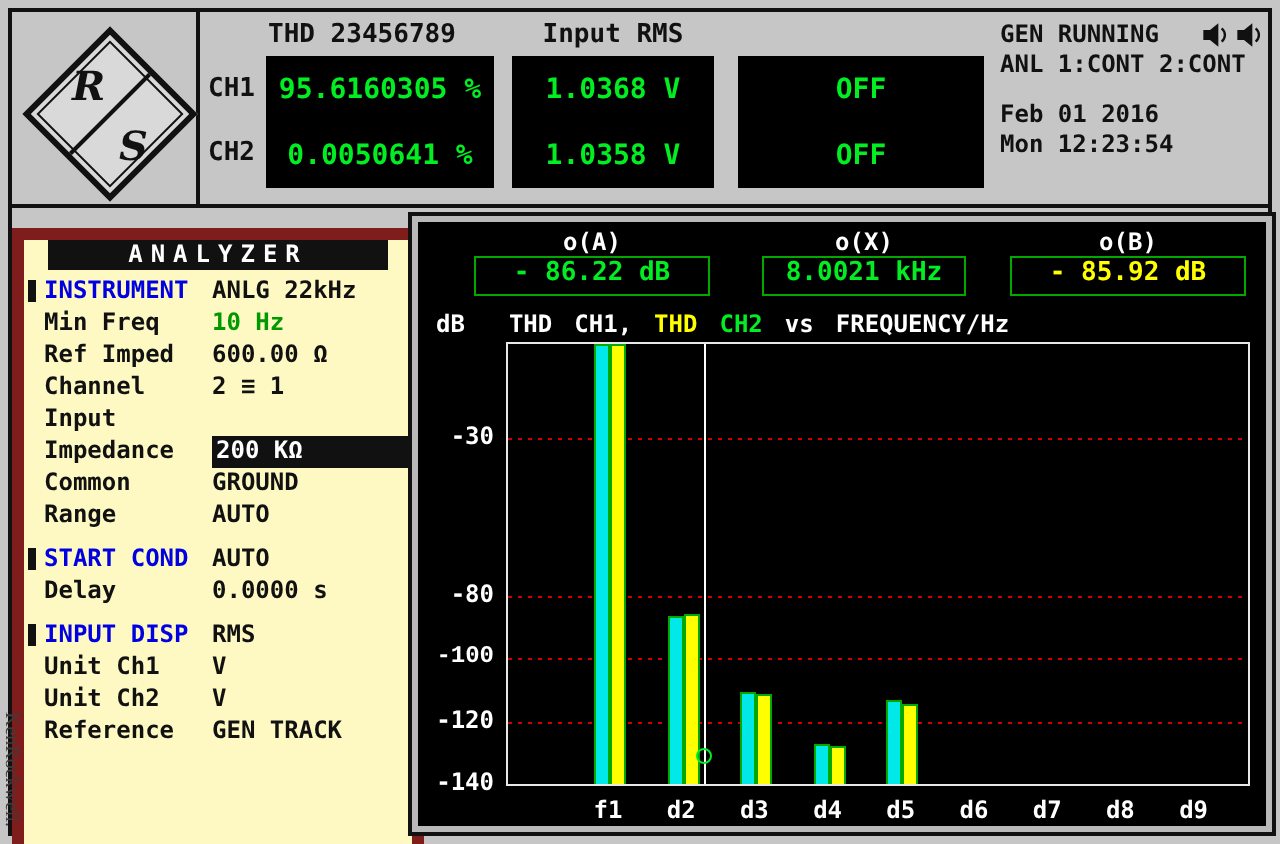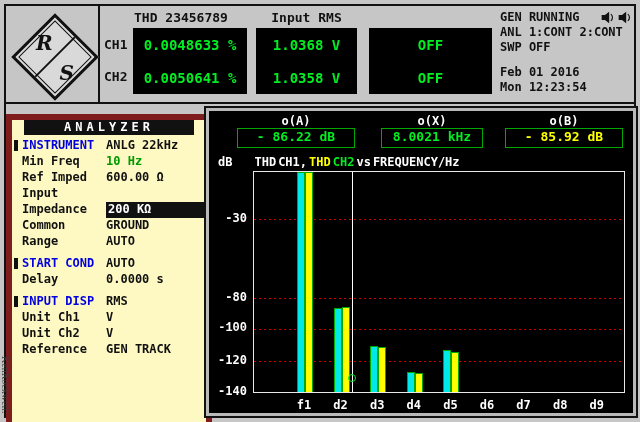--- a/index.html
+++ b/index.html
@@ -54,21 +54,21 @@
   
   .graph{position:absolute;left:198px;top:100px;width:430px;height:308px;background:#b9b9b9;border:2px solid #111;box-sizing:content-box;}
   .crt{position:absolute;inset:3px;background:#000;overflow:hidden;}
   .ro{position:absolute;top:3px;}
   .pos1{left:28px;width:118px;} .pos2{left:172px;width:102px;} .pos3{left:296px;width:118px;}
   .ro-label{display:block;height:13px;text-align:center;color:#fff;font:bold 12px "DejaVu Sans Mono",monospace;}
   .ro-box{margin-top:1px;height:20px;line-height:18px;box-sizing:border-box;border:1px solid var(--bar-outline);
           background:#000;text-align:center;font:bold 13px "DejaVu Sans Mono",monospace;white-space:nowrap;}
   .legend-row{position:absolute;left:9px;top:44px;right:0;height:14px;display:flex;
               font:bold 12px "DejaVu Sans Mono",monospace;color:#fff;white-space:nowrap;}
-  .legend-items{margin-left:22px;display:flex;gap:2px;}
+  .legend-items{margin-left:22px;display:flex;gap:11px;}
   .yaxis{position:absolute;left:0;top:60px;width:42px;height:222px;}
   .ytick{position:absolute;right:4px;width:38px;text-align:right;height:14px;line-height:14px;
          color:#fff;font:bold 12px "DejaVu Sans Mono",monospace;}
   .plot{position:absolute;left:44px;top:60px;width:372px;height:222px;box-sizing:border-box;
         border:1px solid #e8e8e8;overflow:hidden;}
   .gridline{position:absolute;left:0;right:0;height:1px;z-index:1;
             background:repeating-linear-gradient(90deg,var(--grid-red) 0 2px,transparent 2px 5px);}
   .bar{position:absolute;bottom:0;width:8px;box-sizing:border-box;z-index:2;
        border:1px solid var(--bar-outline);border-bottom:none;}
   .cursor-line{position:absolute;top:0;bottom:0;width:1px;background:#fff;z-index:3;}
@@ -96,21 +96,21 @@
             <span class="logo-s">S</span>
           </div>
         </div>
       </div>
 
       <div class="thd-title">THD 23456789</div>
       <div class="ch-label ch1">CH1</div>
       <div class="ch-label ch2">CH2</div>
 
       <div class="val-panel panel-thd">
-        <span class="gval">0.0048633 %</span>
+        <span class="gval">95.6160305 %</span>
         <span class="gval">0.0050641 %</span>
       </div>
 
       <div class="rms-title">Input RMS</div>
       <div class="val-panel panel-rms">
         <span class="gval">1.0368 V</span>
         <span class="gval">1.0358 V</span>
       </div>
 
       <div class="val-panel panel-aux">
@@ -126,40 +126,43 @@
               <path d="M2 4v6h4l5 4V0L6 4H2z" fill="#111"></path>
               <path d="M13 3c2.6 2.2 2.6 5.8 0 8" stroke="#111" stroke-width="1.4" fill="none"></path>
             </svg>
             <svg width="15" height="13" viewBox="0 0 18 14">
               <path d="M2 4v6h4l5 4V0L6 4H2z" fill="#111"></path>
               <path d="M13 3c2.6 2.2 2.6 5.8 0 8" stroke="#111" stroke-width="1.4" fill="none"></path>
             </svg>
           </span>
         </div>
         <div class="status-line">ANL 1:CONT 2:CONT</div>
-        <div class="status-line">SWP OFF</div>
         <div class="status-line date-line">Feb 01 2016</div>
         <div class="status-line">Mon 12:23:54</div>
       </div>
     </div>
 
     <div class="analyzer">
       <div class="analyzer-title">ANALYZER</div>
       <div class="rows">
           <div class="row section">
             <span class="lbl">INSTRUMENT</span>
             <span class="val">ANLG 22kHz</span>
           </div>
           <div class="row">
             <span class="lbl">Min Freq</span>
             <span class="val" style="color: rgb(0, 153, 0);">10 Hz</span>
           </div>
           <div class="row">
             <span class="lbl">Ref Imped</span>
             <span class="val">600.00 Ω</span>
+          </div>
+          <div class="row">
+            <span class="lbl">Channel</span>
+            <span class="val">2 ≡ 1</span>
           </div>
           <div class="row">
             <span class="lbl">Input</span>
           </div>
           <div class="row">
             <span class="lbl">Impedance</span>
             <span class="val selected">200 KΩ</span>
           </div>
           <div class="row">
             <span class="lbl">Common</span>

